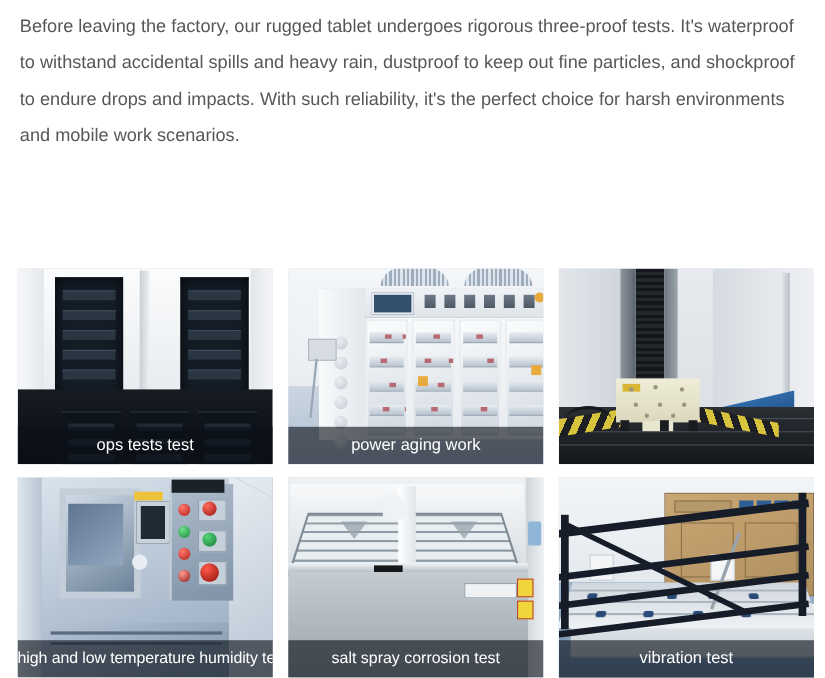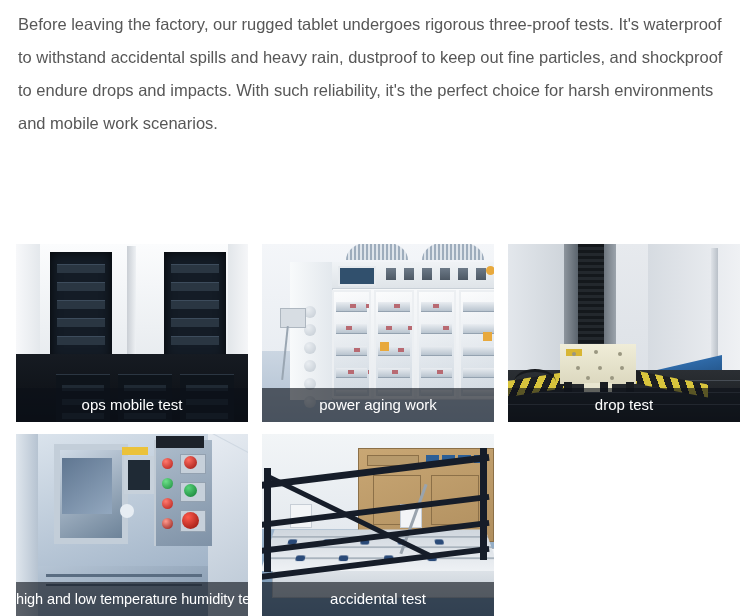--- a/index.html
+++ b/index.html
@@ -332,21 +332,21 @@
             <i style="top:10px"></i>
             <i style="top:24px"></i>
             <i style="top:38px"></i>
           </div>
         <div class="unit u3">
             <i style="top:10px"></i>
             <i style="top:24px"></i>
             <i style="top:38px"></i>
           </div>
       </div>
-      <div class="caption">ops mobile test</div>
+      <div class="caption">ops tests test</div>
     </div>
 
     <div class="tile">
       <div class="photo p2">
         <div class="wall"></div>
         <div class="floor"></div>
         <div class="fan" style="left:84px"></div>
         <div class="fan" style="left:160px"></div>
         <div class="body"></div>
         <div class="side">
@@ -459,21 +459,20 @@
             <u style="left:16px; top:22px"></u>
           <u style="left:38px; top:22px"></u>
             <u style="left:60px; top:22px"></u>
           <u style="left:26px; top:32px"></u>
             <u style="left:50px; top:32px"></u>
         </div>
         <div class="leg" style="left:56px"></div>
         <div class="leg" style="left:92px"></div>
         <div class="leg" style="left:118px"></div>
       </div>
-      <div class="caption">drop test</div>
     </div>
 
     <div class="tile">
       <div class="photo p4">
         <div class="rightwall"></div>
         <div class="leftwall"></div>
         <div class="cab"></div>
         <div class="win"></div>
         <div class="ylab"></div>
         <div class="handle"></div>
@@ -490,20 +489,40 @@
         <div class="btn" style="left:168px; top:50px; width:13px; height:13px; background:radial-gradient(circle at 35% 30%,#57d47a,#117a31)"></div>
         <div class="sbox" style="left:164px; top:76px; width:24px; height:20px"></div>
         <div class="btn" style="left:166px; top:78px; width:17px; height:17px; background:radial-gradient(circle at 35% 30%,#ff5a4c,#8e1009)"></div>
         <div class="base"></div>
         <div class="baseLine" style="top:140px"></div>
         <div class="baseLine" style="top:150px; height:2px"></div>
       </div>
       <div class="caption wide">high and low temperature humidity test</div>
     </div>
 
+    <div class="tile">
+      <div class="photo p5">
+        <div class="bgwall"></div>
+        <div class="right"></div>
+        <div class="bottle"></div>
+        <div class="lid"></div>
+        <div class="rails"></div>
+        <div class="cone" style="left:48px; top:40px"></div>
+        <div class="cone" style="left:148px; top:40px"></div>
+        <div class="nozcol"></div>
+        <div class="noz"></div>
+        <div class="lipbar"></div>
+        <div class="blk"></div>
+        <div class="front"></div>
+        <div class="plate"></div>
+        <div class="warn" style="top:92px"></div>
+        <div class="warn" style="top:112px"></div>
+      </div>
+      <div class="caption tight">salt spray corrosion test</div>
+    </div>
 
     <div class="tile">
       <div class="photo p6">
         <div class="wall"></div>
         <div class="floor"></div>
         <div class="box">
           <div class="strip"></div>
           <div class="tags">
               <s></s>
               <s></s>
@@ -536,17 +555,17 @@
           <div class="bar" style="left:-4px; top:34px; width:232px; height:7px; transform:rotate(-7deg)"></div>
           <div class="bar" style="left:-4px; top:74px; width:232px; height:6px; transform:rotate(-7deg)"></div>
           <div class="bar" style="left:-4px; top:100px; width:232px; height:6px; transform:rotate(-7deg)"></div>
           <div class="bar" style="left:-4px; top:126px; width:232px; height:6px; transform:rotate(-7deg)"></div>
           <div class="bar" style="left:2px; top:34px; width:7px; height:104px"></div>
           <div class="bar" style="left:218px; top:14px; width:7px; height:112px"></div>
           <div class="bar" style="left:6px; top:40px; width:180px; height:5px;
                      transform-origin:left center; transform:rotate(26deg)"></div>
         </div>
       </div>
-      <div class="caption">accidental test</div>
+      <div class="caption">vibration test</div>
     </div>
 
   </div>
 </div>
 
 </body></html>

